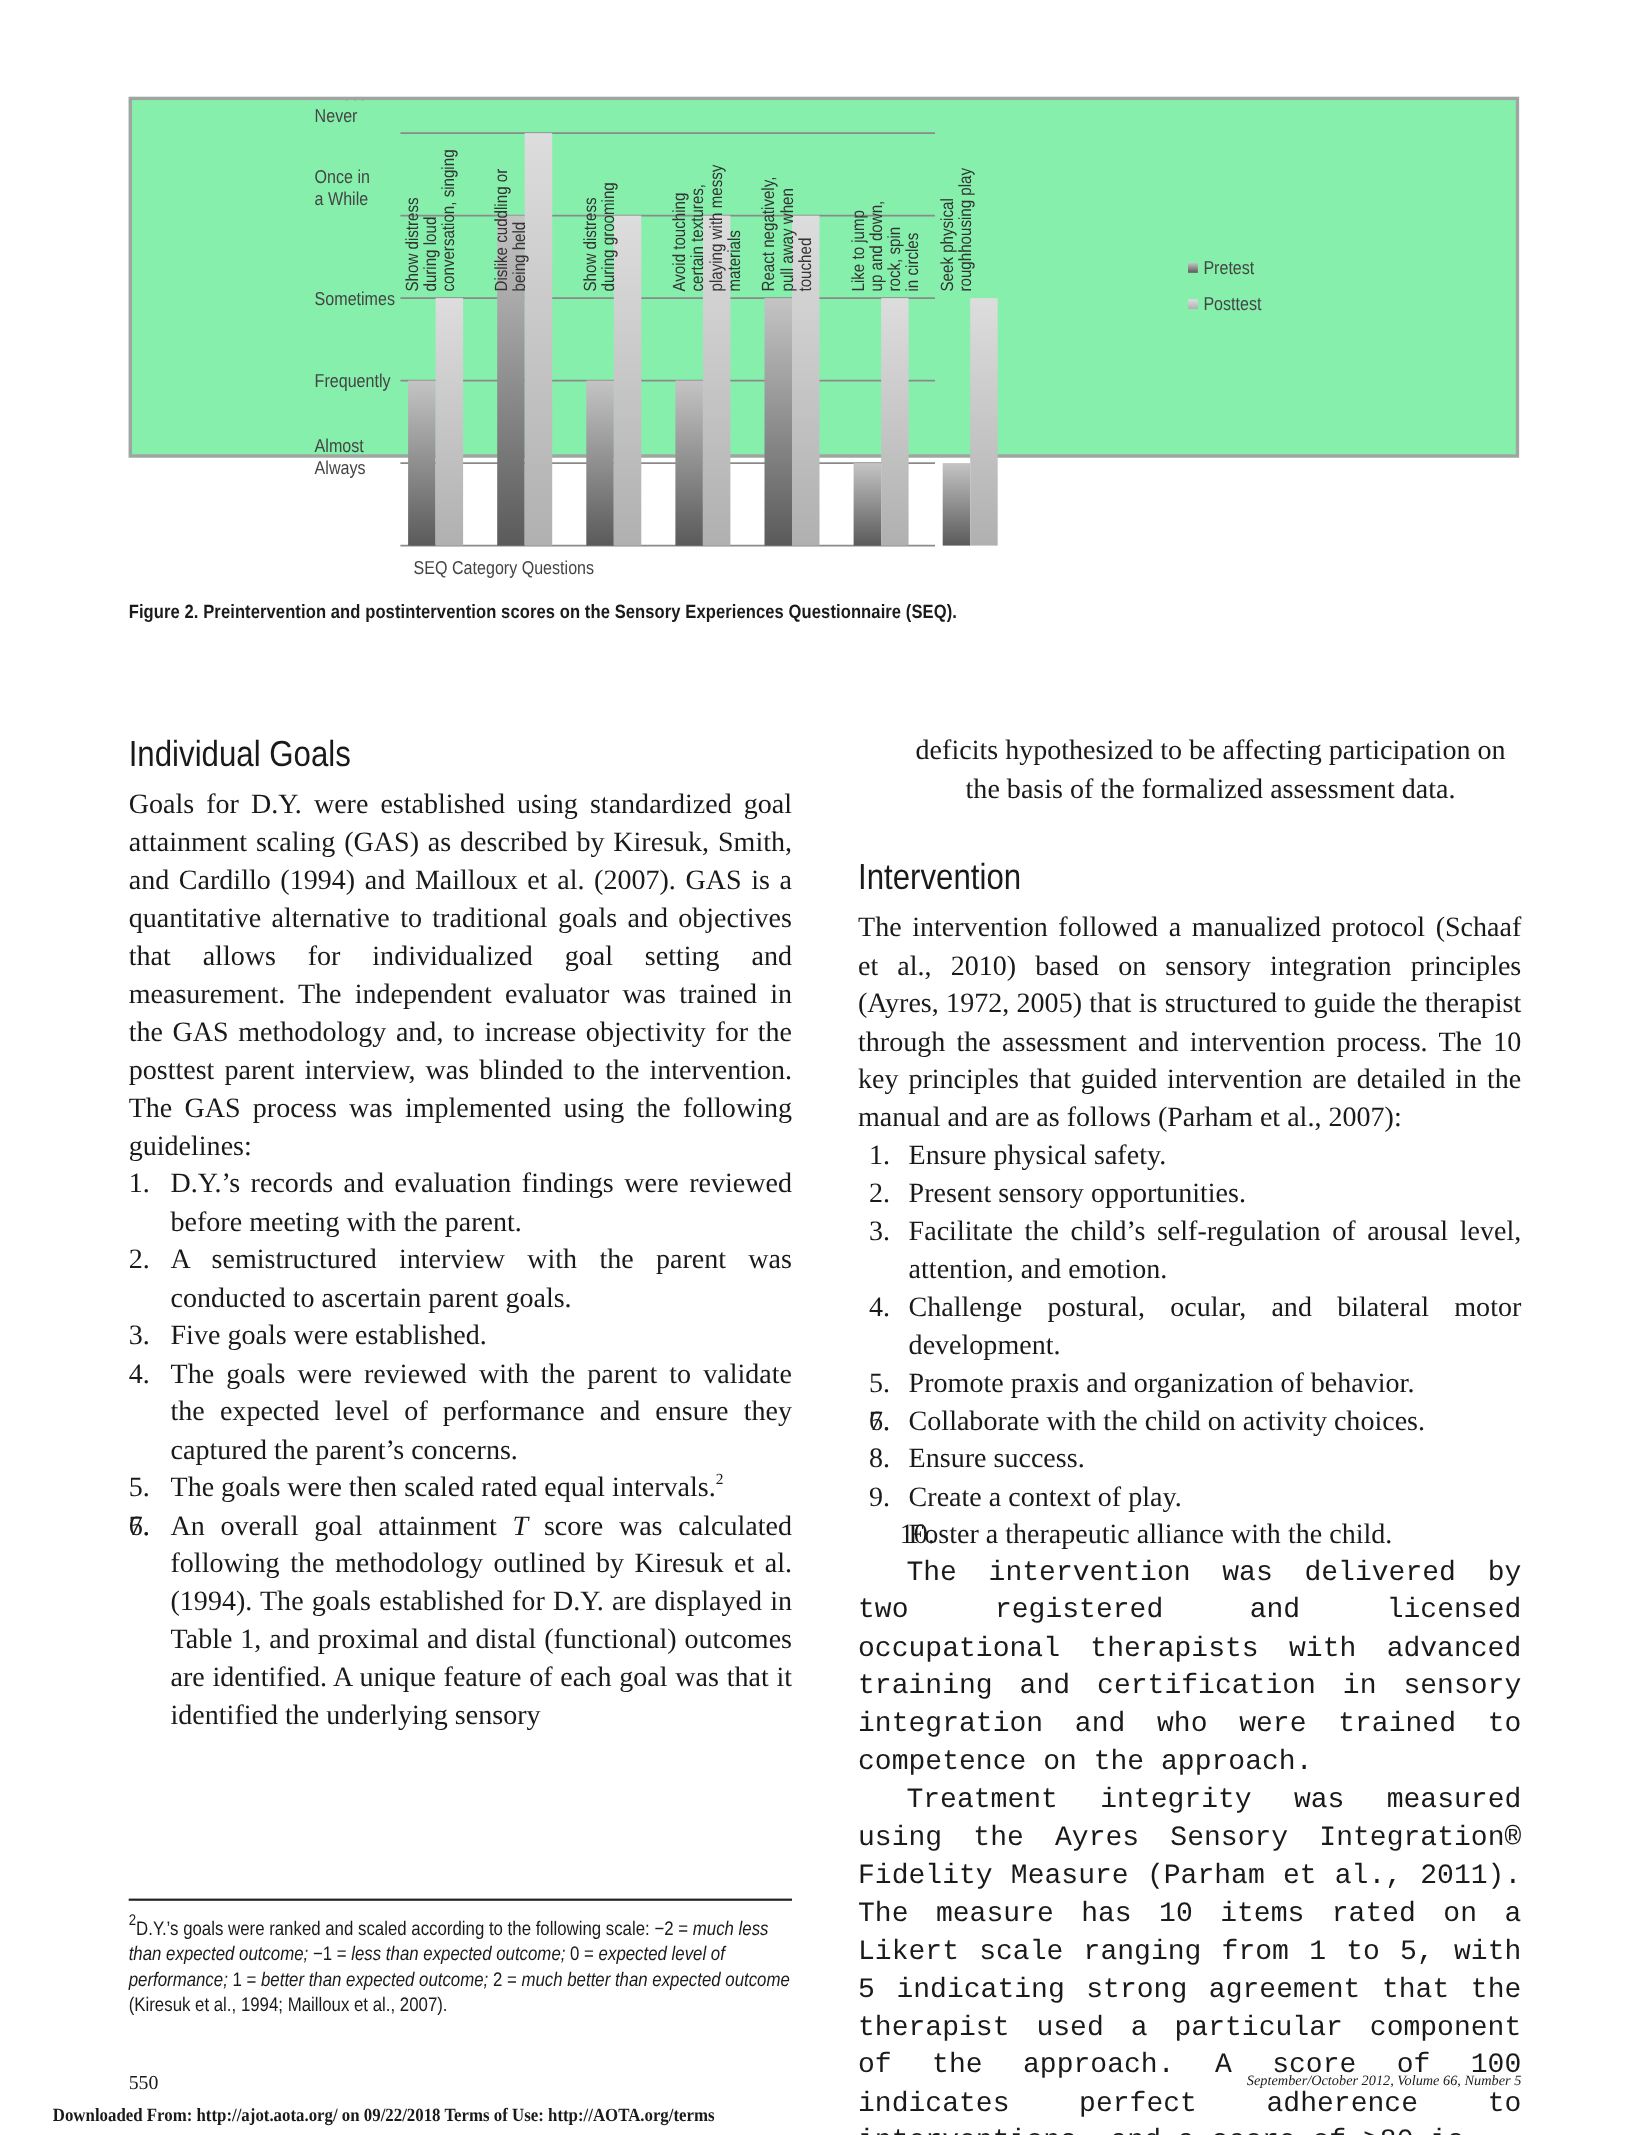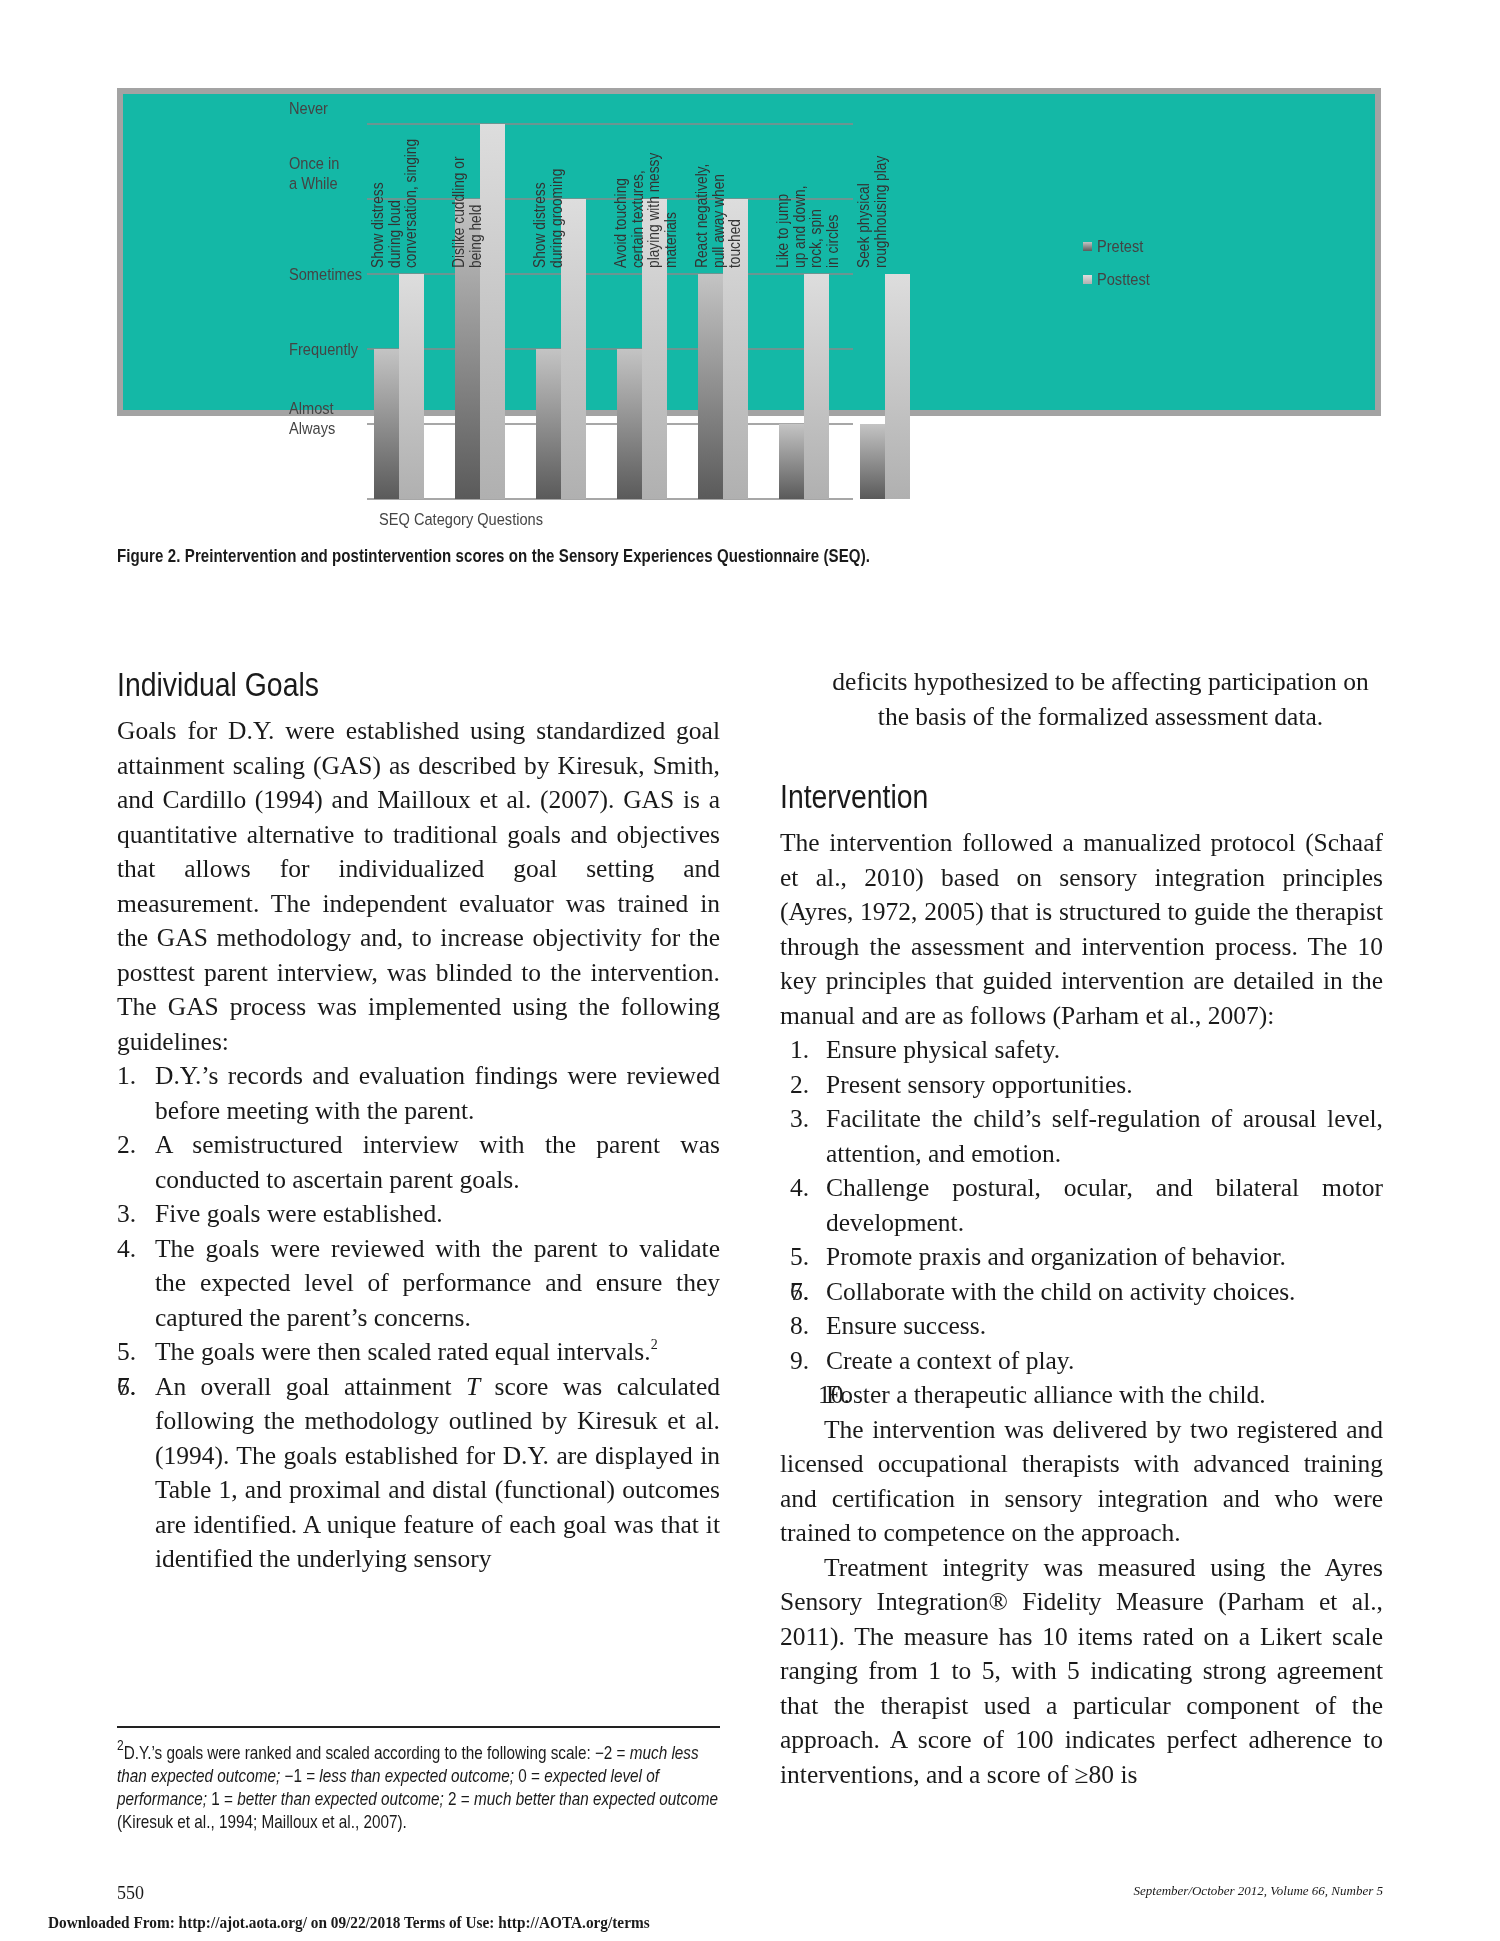--- a/index.html
+++ b/index.html
@@ -1,31 +1,31 @@
 <!DOCTYPE html>
 <html><head>
 <meta charset="utf-8">
 <style>
   html, body { margin: 0; padding: 0; background: #ffffff; }
   body { width: 1500px; height: 1941px; position: relative; overflow: hidden; color: #1a1a1a; }
   .serif { font-family: "Liberation Serif", "DejaVu Serif", serif; }
   .sans { font-family: "Liberation Sans", "DejaVu Sans", sans-serif; }
 
   
-  .figure-frame { position: absolute; left: 117px; top: 88px; width: 1264px; height: 328px; border: 6px solid #a3a3a3; box-sizing: border-box; background: #14b8a6; }
+  .figure-frame { position: absolute; left: 117px; top: 88px; width: 1264px; height: 328px; border: 3px solid #a3a3a3; box-sizing: border-box; background: #86efac; }
   .chart-svg { position: absolute; left: 0; top: 0; }
   .fig-caption { position: absolute; left: 117px; top: 546px; font-size: 17.5px; font-weight: bold; letter-spacing: 0.1px; transform: scaleX(0.86); transform-origin: left top; white-space: nowrap; }
 
   
   .col { position: absolute; font-size: 25.5px; line-height: 34.5px; text-align: justify; }
   .col-left { left: 117px; top: 665px; width: 603px; }
   .col-right { left: 780px; top: 665px; width: 603px; }
   .heading { font-family: "Liberation Sans", "DejaVu Sans", sans-serif; font-size: 33px; line-height: 40px; transform: scaleX(0.86); transform-origin: left top; white-space: nowrap; margin: 0; font-weight: normal; }
   .para { margin: 0; }
-  .indent { text-indent: 44px; }
+  .indent { text-indent: 44px; font-family: Liberation Mono, monospace; }
   ol.list { list-style: none; margin: 0; padding: 0; }
   ol.list li { position: relative; padding-left: 38px; }
   ol.list li .num { position: absolute; left: 0; top: 0; }
   .col-right ol.list li { padding-left: 46px; }
   .col-right ol.list li .num { left: 10px; }
   .col-right ol.list li.two-digit .num { left: 10px; margin-left: 28px; }
   sup { font-size: 14px; line-height: 0; position: relative; top: -2px; vertical-align: super; }
 
   .footnote-rule { position: absolute; left: 117px; top: 1726px; width: 603px; height: 0; border-top: 2px solid #222; }
   .footnote { position: absolute; left: 117px; top: 1742px; width: 700px; font-size: 17.8px; line-height: 23px; transform: scaleX(0.86); transform-origin: left top; text-align: left; }

